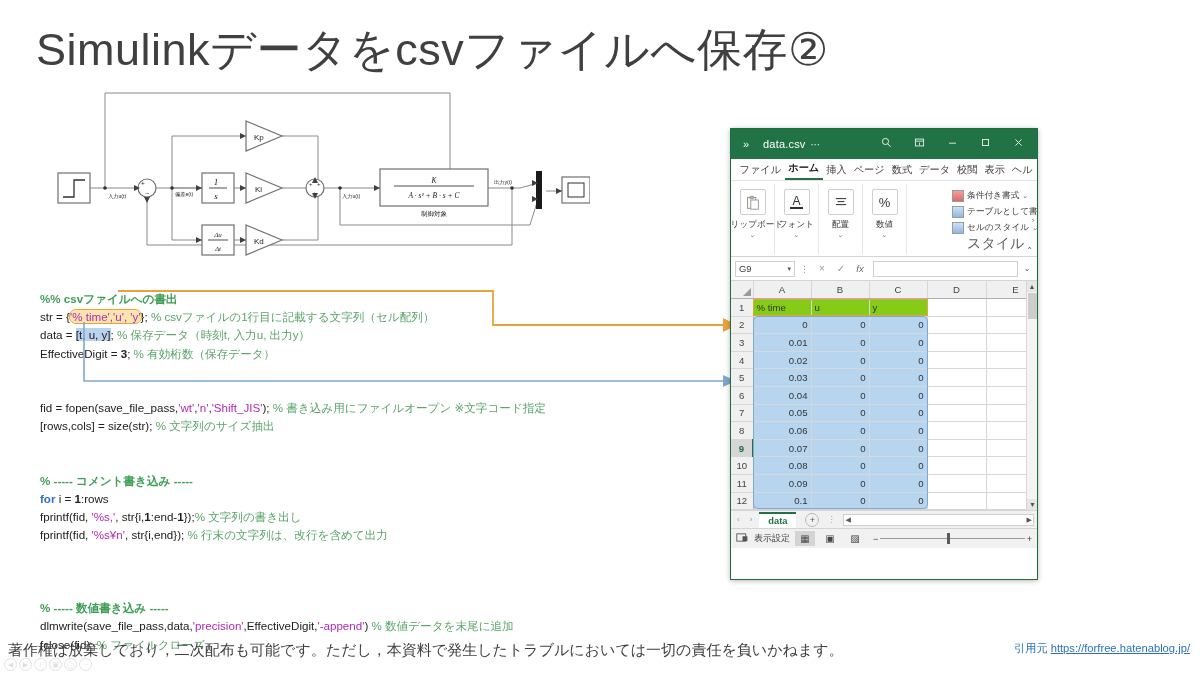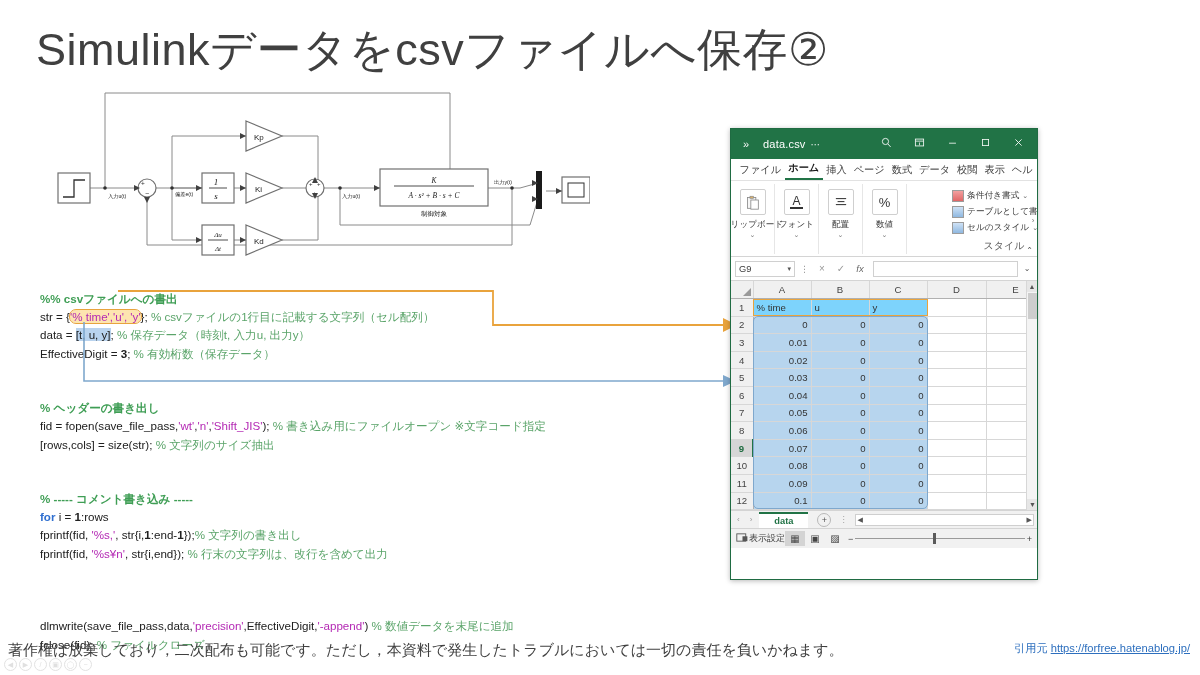--- a/index.html
+++ b/index.html
@@ -84,21 +84,21 @@
   .rgroup .gchev{ font-size:7px; color:#777; line-height:7px; }
   #styles-group{
     display:flex; flex-direction:column; justify-content:flex-start;
     padding:4px 2px 0 5px; height:70px; flex:1; position:relative;
   }
   .srow{ display:flex; align-items:center; gap:3px; height:16px; white-space:nowrap; font-size:8.7px;padding-left:40px; }
   .sq{ width:12px; height:12px; border:1px solid #9c9c9c; display:inline-block; flex:none; }
   .sq.red{ background:linear-gradient(#f2a0a0,#e06666); }
   .sq.blue{ background:linear-gradient(#cfe2f6,#8fb8e0); }
   .srow .ch{ font-size:7px; color:#666; }
-  #styles-label{ position:absolute; right:24px; bottom:1px; font-size:10px; color:#5a5a5a; }
+  #styles-label{ position:absolute; right:24px; bottom:1px; font-size:14px; color:#5a5a5a; }
   #ribbon-collapse{ position:absolute; right:4px; bottom:1px; font-size:8px; color:#555; }
   #ribbon-more{ position:absolute; right:14px; top:32px; font-size:8px; color:#777; }
   
   #excel-formulabar{
     height:24px; background:#ffffff; border-bottom:1px solid #d4d4d4;
     display:flex; align-items:center; padding:0 4px; gap:3px;
   }
   #namebox{
     width:60px; height:16px; border:1px solid #d0d0d0; background:#fff;
     display:flex; align-items:center; justify-content:space-between; padding:0 3px; font-size:9.3px;
@@ -123,21 +123,21 @@
     border-left:8px solid transparent; border-bottom:8px solid #9a9a9a;
   }
   table.sheet th.colh{
     background:#f0f0f0; text-align:center; color:#444; border-bottom:1px solid #b0b0b0; font-size:9.6px;
   }
   table.sheet td.rowh{
     width:22px; background:#f0f0f0; text-align:center; color:#444;
     border-right:1px solid #b0b0b0;
   }
   table.sheet td.rowh.sel{ background:#d6d6d6; color:#1d6b3f; font-weight:bold; border-right:2px solid #217346; }
-  td.hdrcell{ background:#7dd3fc; color:#333; text-align:left;margin-top:11px; }
+  td.hdrcell{ background:#84cc16; color:#333; text-align:left;margin-top:11px; }
   td.selcell{ background:#b7d5ee; text-align:right; }
   td.num{ text-align:right; }
   #hdr-outline{
     position:absolute; left:22px; top:17.6px; width:175px; height:17.6px;
     border:1.4px solid #e9a33c; pointer-events:none;
   }
   #sel-outline{
     position:absolute; left:22px; top:35.2px; width:175px; height:193px;
     border:1.4px solid #7fa8cd; border-radius:5px; pointer-events:none;
   }
@@ -148,35 +148,35 @@
   #vscroll .arr{ height:11px; text-align:center; font-size:7px; color:#555; line-height:11px; background:#e6e6e6; }
   #vscroll .thumb{ position:absolute; top:12px; left:1px; width:9px; height:26px; background:#cdcdcd; }
   
   #sheet-tabs{
     height:18px; background:#f1f1f1; border-top:1px solid #d4d4d4;
     display:flex; align-items:center; padding:0 3px; gap:4px; font-size:9.3px;
   }
   #sheet-tabs .nav{ color:#9a9a9a; font-size:8px; padding:0 3px; }
   #sheet-tabs .stab{
     background:#fff; border-top:2px solid #217346; color:#217346; font-weight:bold;
-    padding:1px 15px; height:16px; display:flex; align-items:center;
+    padding:1px 9px; height:16px; display:flex; align-items:center;
   }
   #sheet-tabs .plus{
     width:14px; height:14px; border:1px solid #b8b8b8; border-radius:50%;
     display:flex; align-items:center; justify-content:center; font-size:9px; color:#555; margin-left:5px;
   }
   #sheet-tabs .vdots{ color:#9a9a9a; font-size:8px; margin-left:4px; }
   #hscroll{
     flex:1; height:12px; background:#fff; border:1px solid #cfcfcf; margin-left:4px;
     display:flex; align-items:center; justify-content:space-between; padding:0 1px; font-size:7px; color:#555;
   }
   
   #excel-status{
     height:20px; background:#f1f1f1; border-top:1px solid #d4d4d4;
-    display:flex; align-items:center; padding:0 5px; font-size:9px; color:#3c3c3c; 
+    display:flex; align-items:center; padding:0 5px; font-size:9px; color:#3c3c3c; gap:5px;
   }
   #excel-status .vmode{
     width:20px; height:15px; display:flex; align-items:center; justify-content:center; font-size:10px; color:#444;
   }
   #excel-status .vmode.active{ background:#d4d4d4; }
   #zoomslider{ display:flex; align-items:center; gap:2px; margin-left:3px; flex:1; }
   #zoomslider .bar{ flex:1; height:1px; background:#9a9a9a; position:relative; }
   #zoomslider .knob{ position:absolute; left:46%; top:-5px; width:3px; height:11px; background:#5a5a5a; }
 
   
@@ -331,32 +331,32 @@
   </svg>
 </div>
 
 <div id="code-block">
     <div class="code-line"><span class="c-cmt-b">%% csvファイルへの書出</span></div>
     <div class="code-line"><span class="c-plain">str = {</span><span class="c-str hl-orange">'% time','u', 'y'</span><span class="c-plain">}; </span><span class="c-cmt">% csvファイルの1行目に記載する文字列（セル配列）</span></div>
     <div class="code-line"><span class="c-plain">data = </span><span class="c-plain hl-blue">[t, u, y]</span><span class="c-plain">; </span><span class="c-cmt">% 保存データ（時刻t, 入力u, 出力y）</span></div>
     <div class="code-line"><span class="c-plain">EffectiveDigit = </span><span class="c-num">3</span><span class="c-plain">; </span><span class="c-cmt">% 有効桁数（保存データ）</span></div>
     <div class="code-blank"></div>
     <div class="code-blank"></div>
-    <div class="code-line"><span class="c-cmt-b">% ヘッダーの書き出し</span></div>
     <div class="code-line"><span class="c-plain">fid = fopen(save_file_pass,</span><span class="c-str">'wt'</span><span class="c-plain">,</span><span class="c-str">'n'</span><span class="c-plain">,</span><span class="c-str">'Shift_JIS'</span><span class="c-plain">); </span><span class="c-cmt">% 書き込み用にファイルオープン ※文字コード指定</span></div>
     <div class="code-line"><span class="c-plain">[rows,cols] = size(str); </span><span class="c-cmt">% 文字列のサイズ抽出</span></div>
     <div class="code-blank"></div>
     <div class="code-blank"></div>
     <div class="code-line"><span class="c-cmt-b">% ----- コメント書き込み -----</span></div>
     <div class="code-line"><span class="c-kw">for</span><span class="c-plain"> i = </span><span class="c-num">1</span><span class="c-plain">:rows</span></div>
     <div class="code-line"><span class="c-plain">fprintf(fid, </span><span class="c-str">'%s,'</span><span class="c-plain">, str{i,</span><span class="c-num">1</span><span class="c-plain">:end-</span><span class="c-num">1</span><span class="c-plain">});</span><span class="c-cmt">% 文字列の書き出し</span></div>
     <div class="code-line"><span class="c-plain">fprintf(fid, </span><span class="c-str">'%s¥n'</span><span class="c-plain">, str{i,end}); </span><span class="c-cmt">% 行末の文字列は、改行を含めて出力</span></div>
     <div class="code-blank"></div>
     <div class="code-blank"></div>
     <div class="code-blank"></div>
+    <div class="code-line"><span class="c-cmt-b">% ----- 数値書き込み -----</span></div>
     <div class="code-line"><span class="c-plain">dlmwrite(save_file_pass,data,</span><span class="c-str">'precision'</span><span class="c-plain">,EffectiveDigit,</span><span class="c-str">'-append'</span><span class="c-plain">) </span><span class="c-cmt">% 数値データを末尾に追加</span></div>
     <div class="code-line"><span class="c-plain">fclose(fid); </span><span class="c-cmt">% ファイルクローズ</span></div>
   </div>
 
 <svg id="callouts">
 
   <g>
     <path d="M118,291 L493,291 L493,325 L723,325" stroke="#e9a33c" stroke-width="1.8" fill="none"></path>
     <path d="M723,318 L737,325 L723,332 Z" fill="#e9a33c"></path>
   </g>

